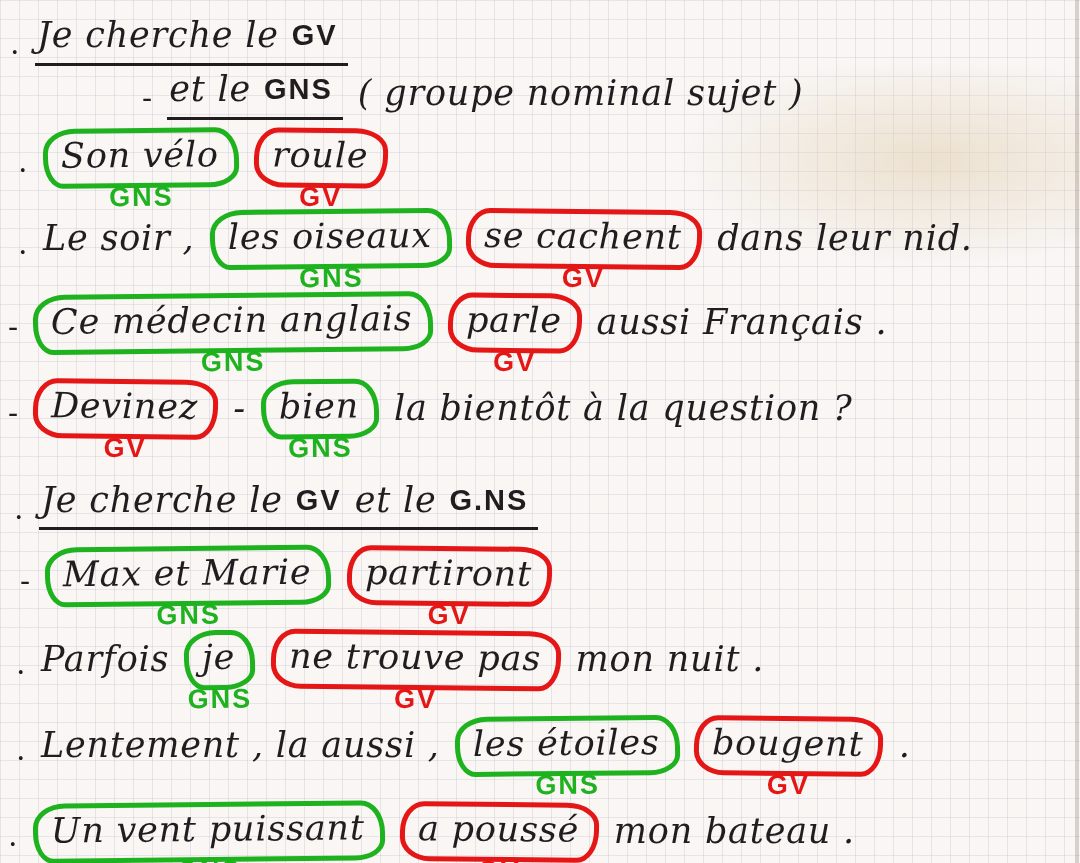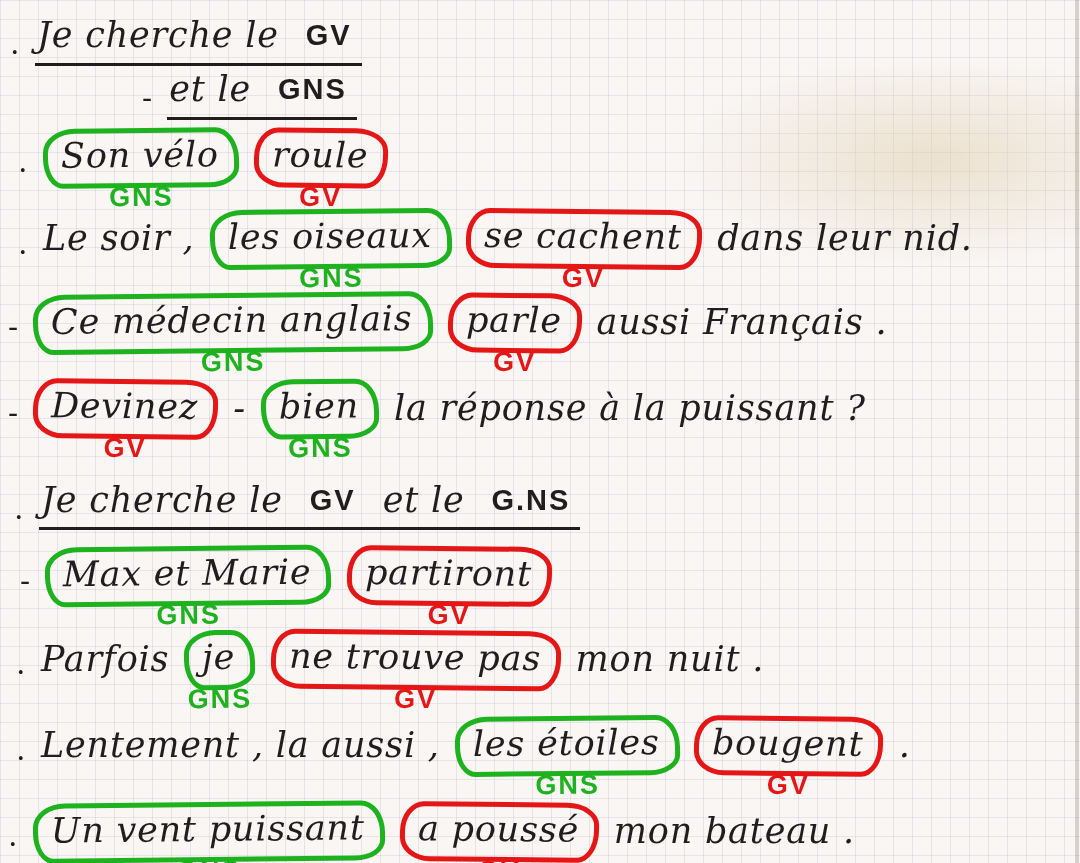--- a/index.html
+++ b/index.html
@@ -46,21 +46,21 @@
     transform: translateY(4px);
     min-width: 10px;
   }
   .caps {
     font-family: "Liberation Sans", sans-serif;
     font-style: normal; font-weight: 600;
     font-size: 29px; letter-spacing: 2px;
     transform: translateY(-2px);
   }
   .underline {
-    display: inline-flex; align-items: baseline; gap: 27px;
+    display: inline-flex; align-items: baseline; gap: 13px;
     border-bottom: 3.5px solid #201d1e;
     padding: 0 10px 5px 2px;
     justify-content: center;
   }
   .circle {
     position: relative;
     display: inline-flex; align-items: center;
     padding: 1px 15px 5px 13px;
   }
   .circle.green {
@@ -111,20 +111,21 @@
       <span class="caps">GV</span>
     </span>
   </div>
 
   <div class="line l-h2">
     <span class="bullet">-</span>
     <span class="underline">
       <span class="hw">et le</span>
       <span class="caps">GNS</span>
     </span>
+    <span class="hw">( groupe nominal sujet )</span>
   </div>
 
   <div class="line l-s1">
     <span class="bullet">.</span>
     <span class="circle green">
       <span class="hw">Son vélo</span>
       <span class="tag green">GNS</span>
     </span>
     <span class="circle red">
       <span class="hw">roule</span>
@@ -163,21 +164,21 @@
     <span class="bullet">-</span>
     <span class="circle red">
       <span class="hw">Devinez</span>
       <span class="tag red">GV</span>
     </span>
     <span class="hw">-</span>
     <span class="circle green">
       <span class="hw">bien</span>
       <span class="tag green">GNS</span>
     </span>
-    <span class="hw">la réponse à la puissant ?</span>
+    <span class="hw">la bientôt à la question ?</span>
   </div>
 
   <div class="line l-h3">
     <span class="bullet">.</span>
     <span class="underline">
       <span class="hw">Je cherche le</span>
       <span class="caps">GV</span>
       <span class="hw">et le</span>
       <span class="caps">G.NS</span>
     </span>

